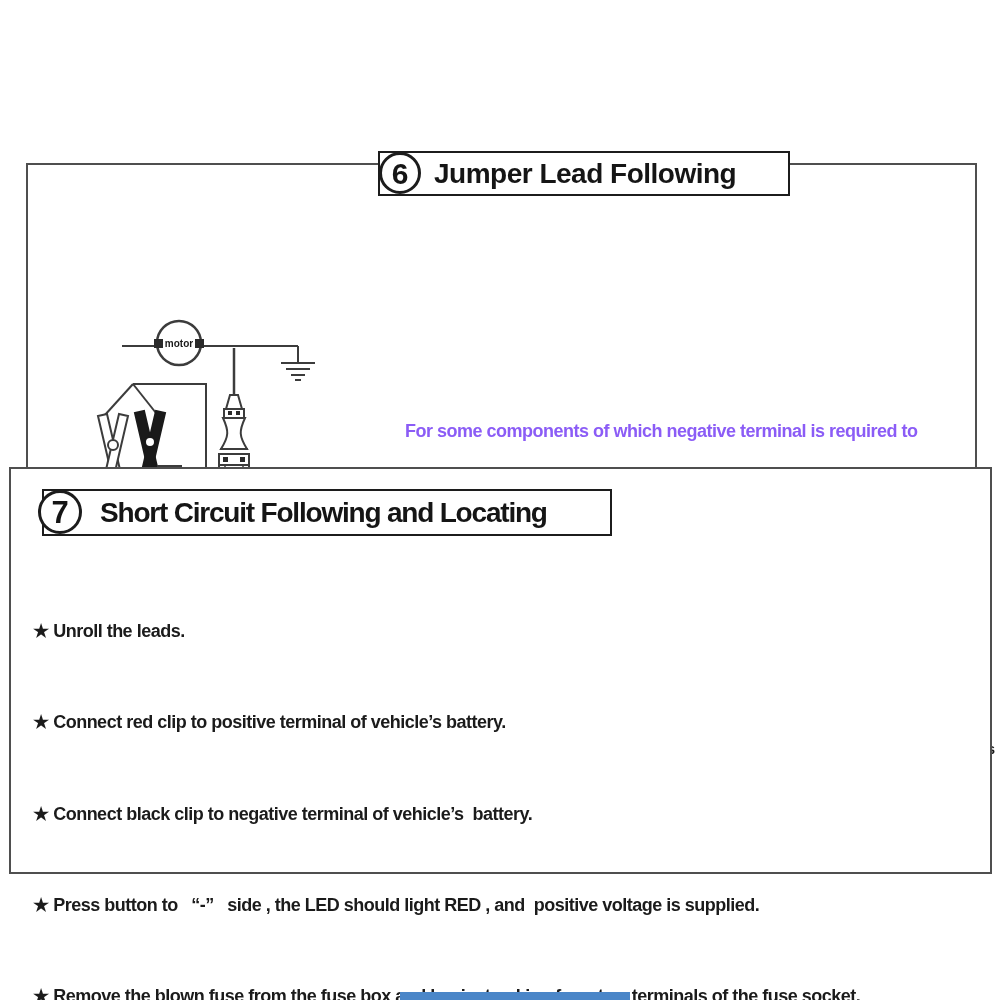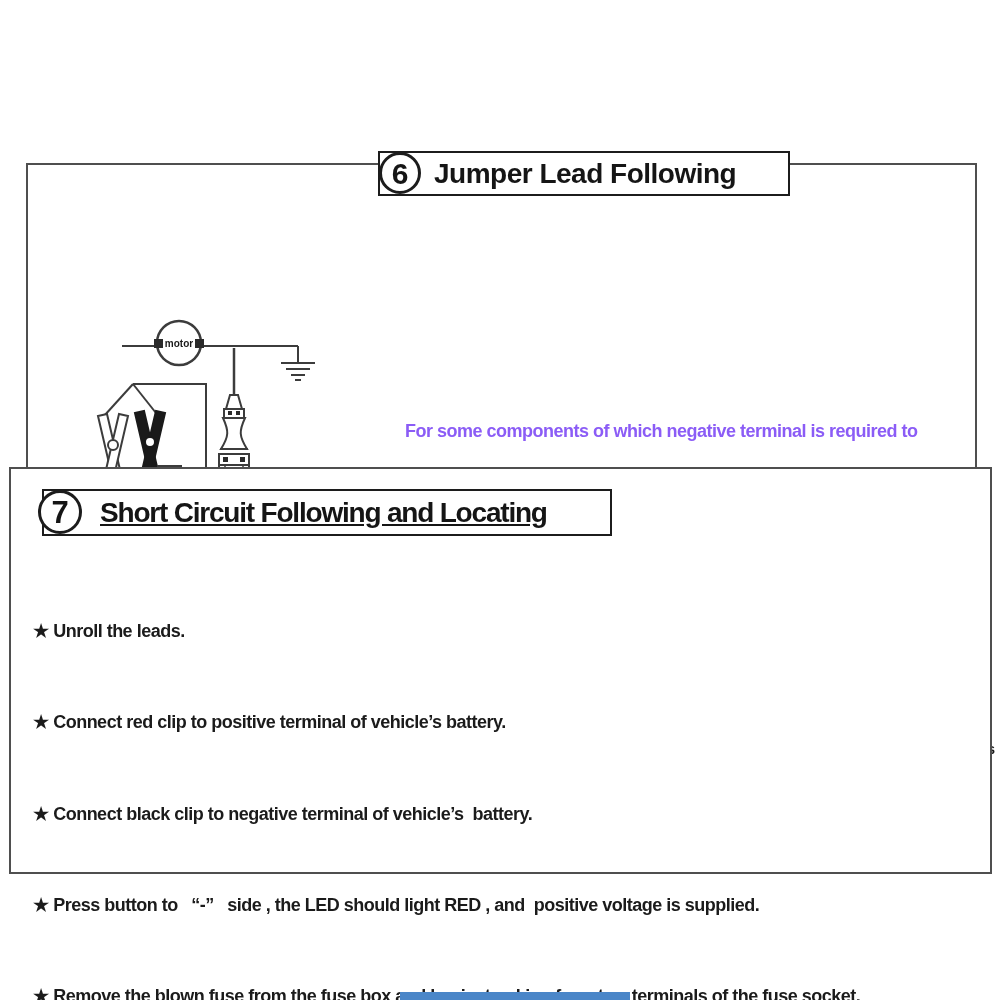--- a/index.html
+++ b/index.html
@@ -20,21 +20,21 @@
     position:absolute; box-sizing:border-box;
     border:2px solid #1c1c1c; background:#ffffff;
   }
   #title6-box { left:378px; top:151px; width:412px; height:45px; }
   #title7-box { left:42px;  top:489px; width:570px; height:47px; }
   .title-text {
     font-weight:700; font-size:28px; letter-spacing:-0.5px;
     white-space:pre; color:#151515;
   }
   #title6-box .title-text { line-height:41px; padding-left:54px; display:block; }
-  #title7-box .title-text { line-height:43px; padding-left:56px; display:block; letter-spacing:-1.2px;text-decoration:underline; }
+  #title7-box .title-text { line-height:43px; padding-left:56px; display:block; letter-spacing:-1.2px; }
 
   .num-circle {
     position:absolute; box-sizing:border-box; z-index:3;
     border:3px solid #1c1c1c; border-radius:50%; background:#ffffff;
     font-weight:700; text-align:center; color:#151515;
   }
   #circle6 { left:379px; top:152px; width:42px; height:42px; font-size:30px; line-height:37px; }
   #circle7 { left:38px;  top:490px; width:44px; height:44px; font-size:31px; line-height:39px; }
 
   #intro6 {

